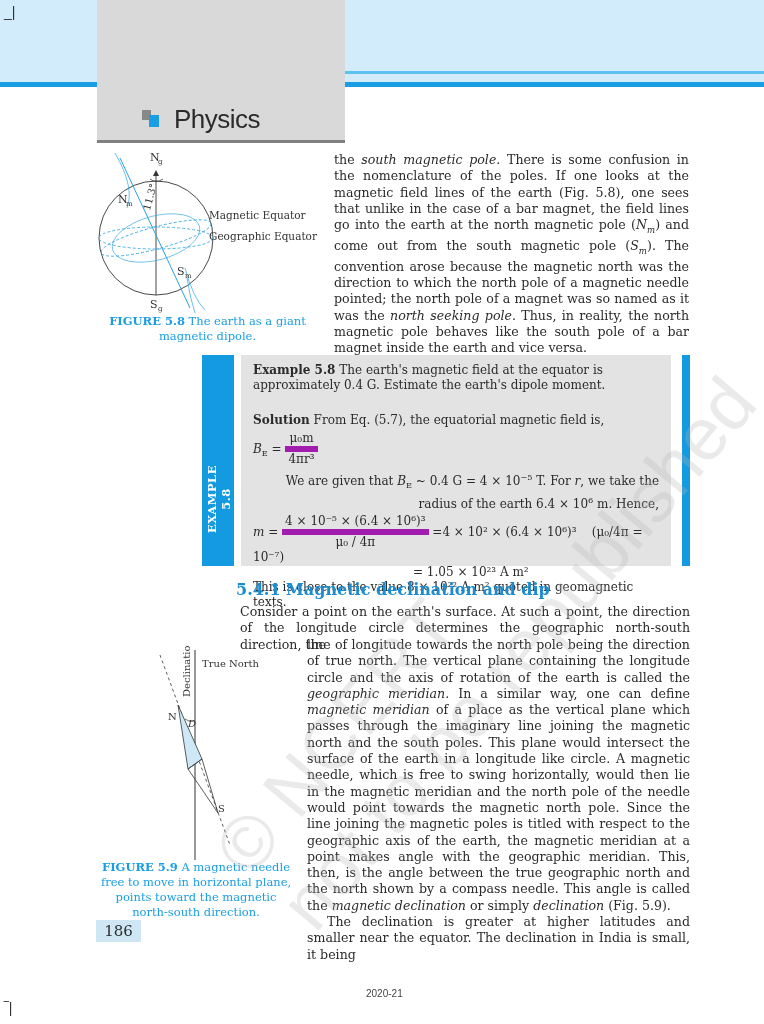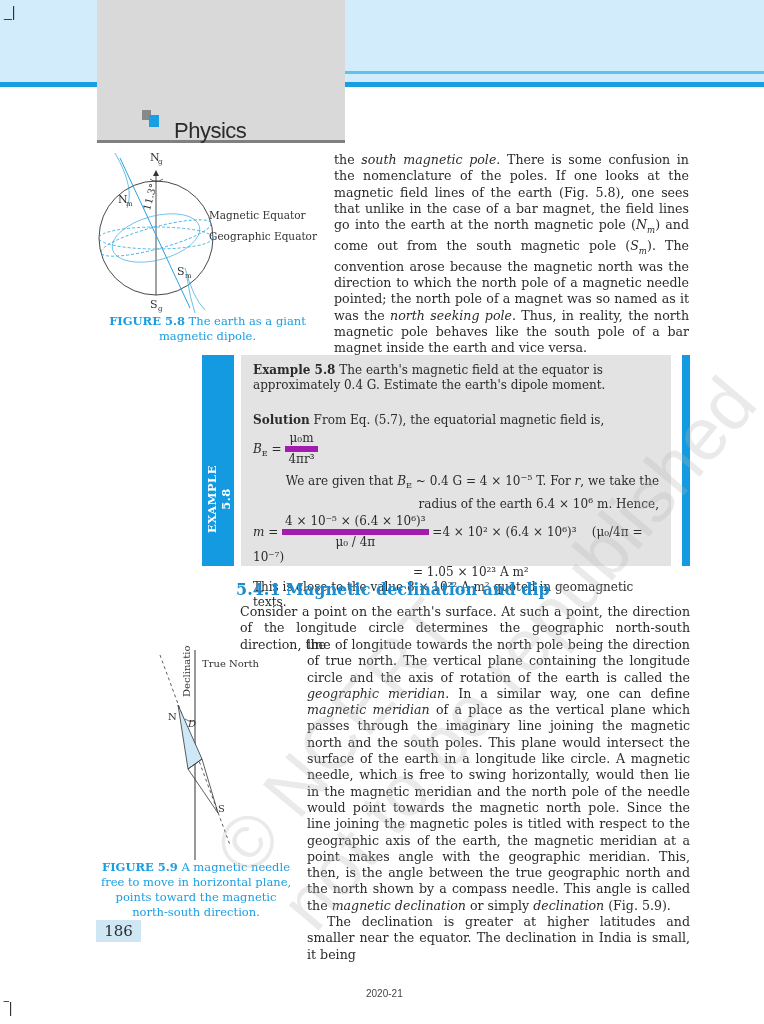--- a/index.html
+++ b/index.html
@@ -6,21 +6,21 @@
   body { width:764px; height:1024px; position:relative; background:#ffffff; overflow:hidden;
          font-family:"DejaVu Serif", serif; color:#2b2b2b; }
   .top-band { position:absolute; left:0; top:0; width:764px; height:82px; background:#d2ecfb; }
   .top-line1 { position:absolute; left:0; top:82px; width:764px; height:5px; background:#1a9ee3; }
   .top-line2 { position:absolute; left:345px; top:71px; width:419px; height:3px; background:#5ec2ef; }
   .chapter-tab { position:absolute; left:97px; top:0; width:248px; height:140px; background:#d9d9d9;
                  border-bottom:3px solid #808080; }
   .tab-icon-grey { position:absolute; left:142px; top:110px; width:9px; height:10px; background:#888; }
   .tab-icon-blue { position:absolute; left:149px; top:115px; width:10px; height:12px; background:#1a9ee3; }
   .chapter-title { position:absolute; left:174px; top:104px; font-family:"Liberation Sans", sans-serif;
-                   font-size:22px; color:#2b2b2b; letter-spacing:-0.5px;margin-top:14px; }
+                   font-size:26px; color:#2b2b2b; letter-spacing:-0.5px; }
   .crop { position:absolute; font-family:"Liberation Sans", sans-serif; font-size:14px; color:#333; }
   .body-text { position:absolute; font-size:12.6px; line-height:16.3px; text-align:justify; }
   .body-text p { margin:0; }
   .fig-caption { position:absolute; font-size:11.5px; line-height:15px; color:#1a9ee3; text-align:center; }
   .fig-caption b { font-weight:bold; }
   .example-box { position:absolute; left:202px; top:355px; width:482px; height:211px; }
   .example-side { position:absolute; left:0; top:0; width:32px; height:211px; background:#149ae0; }
   .example-side-label { position:absolute; left:-18px; top:130px; width:70px; transform:rotate(-90deg);
                         color:#fff; font-weight:bold; font-size:11.5px; text-align:center; letter-spacing:0.5px;}
   .example-body { position:absolute; left:39px; top:0; width:430px; height:211px; background:#e3e3e3;

